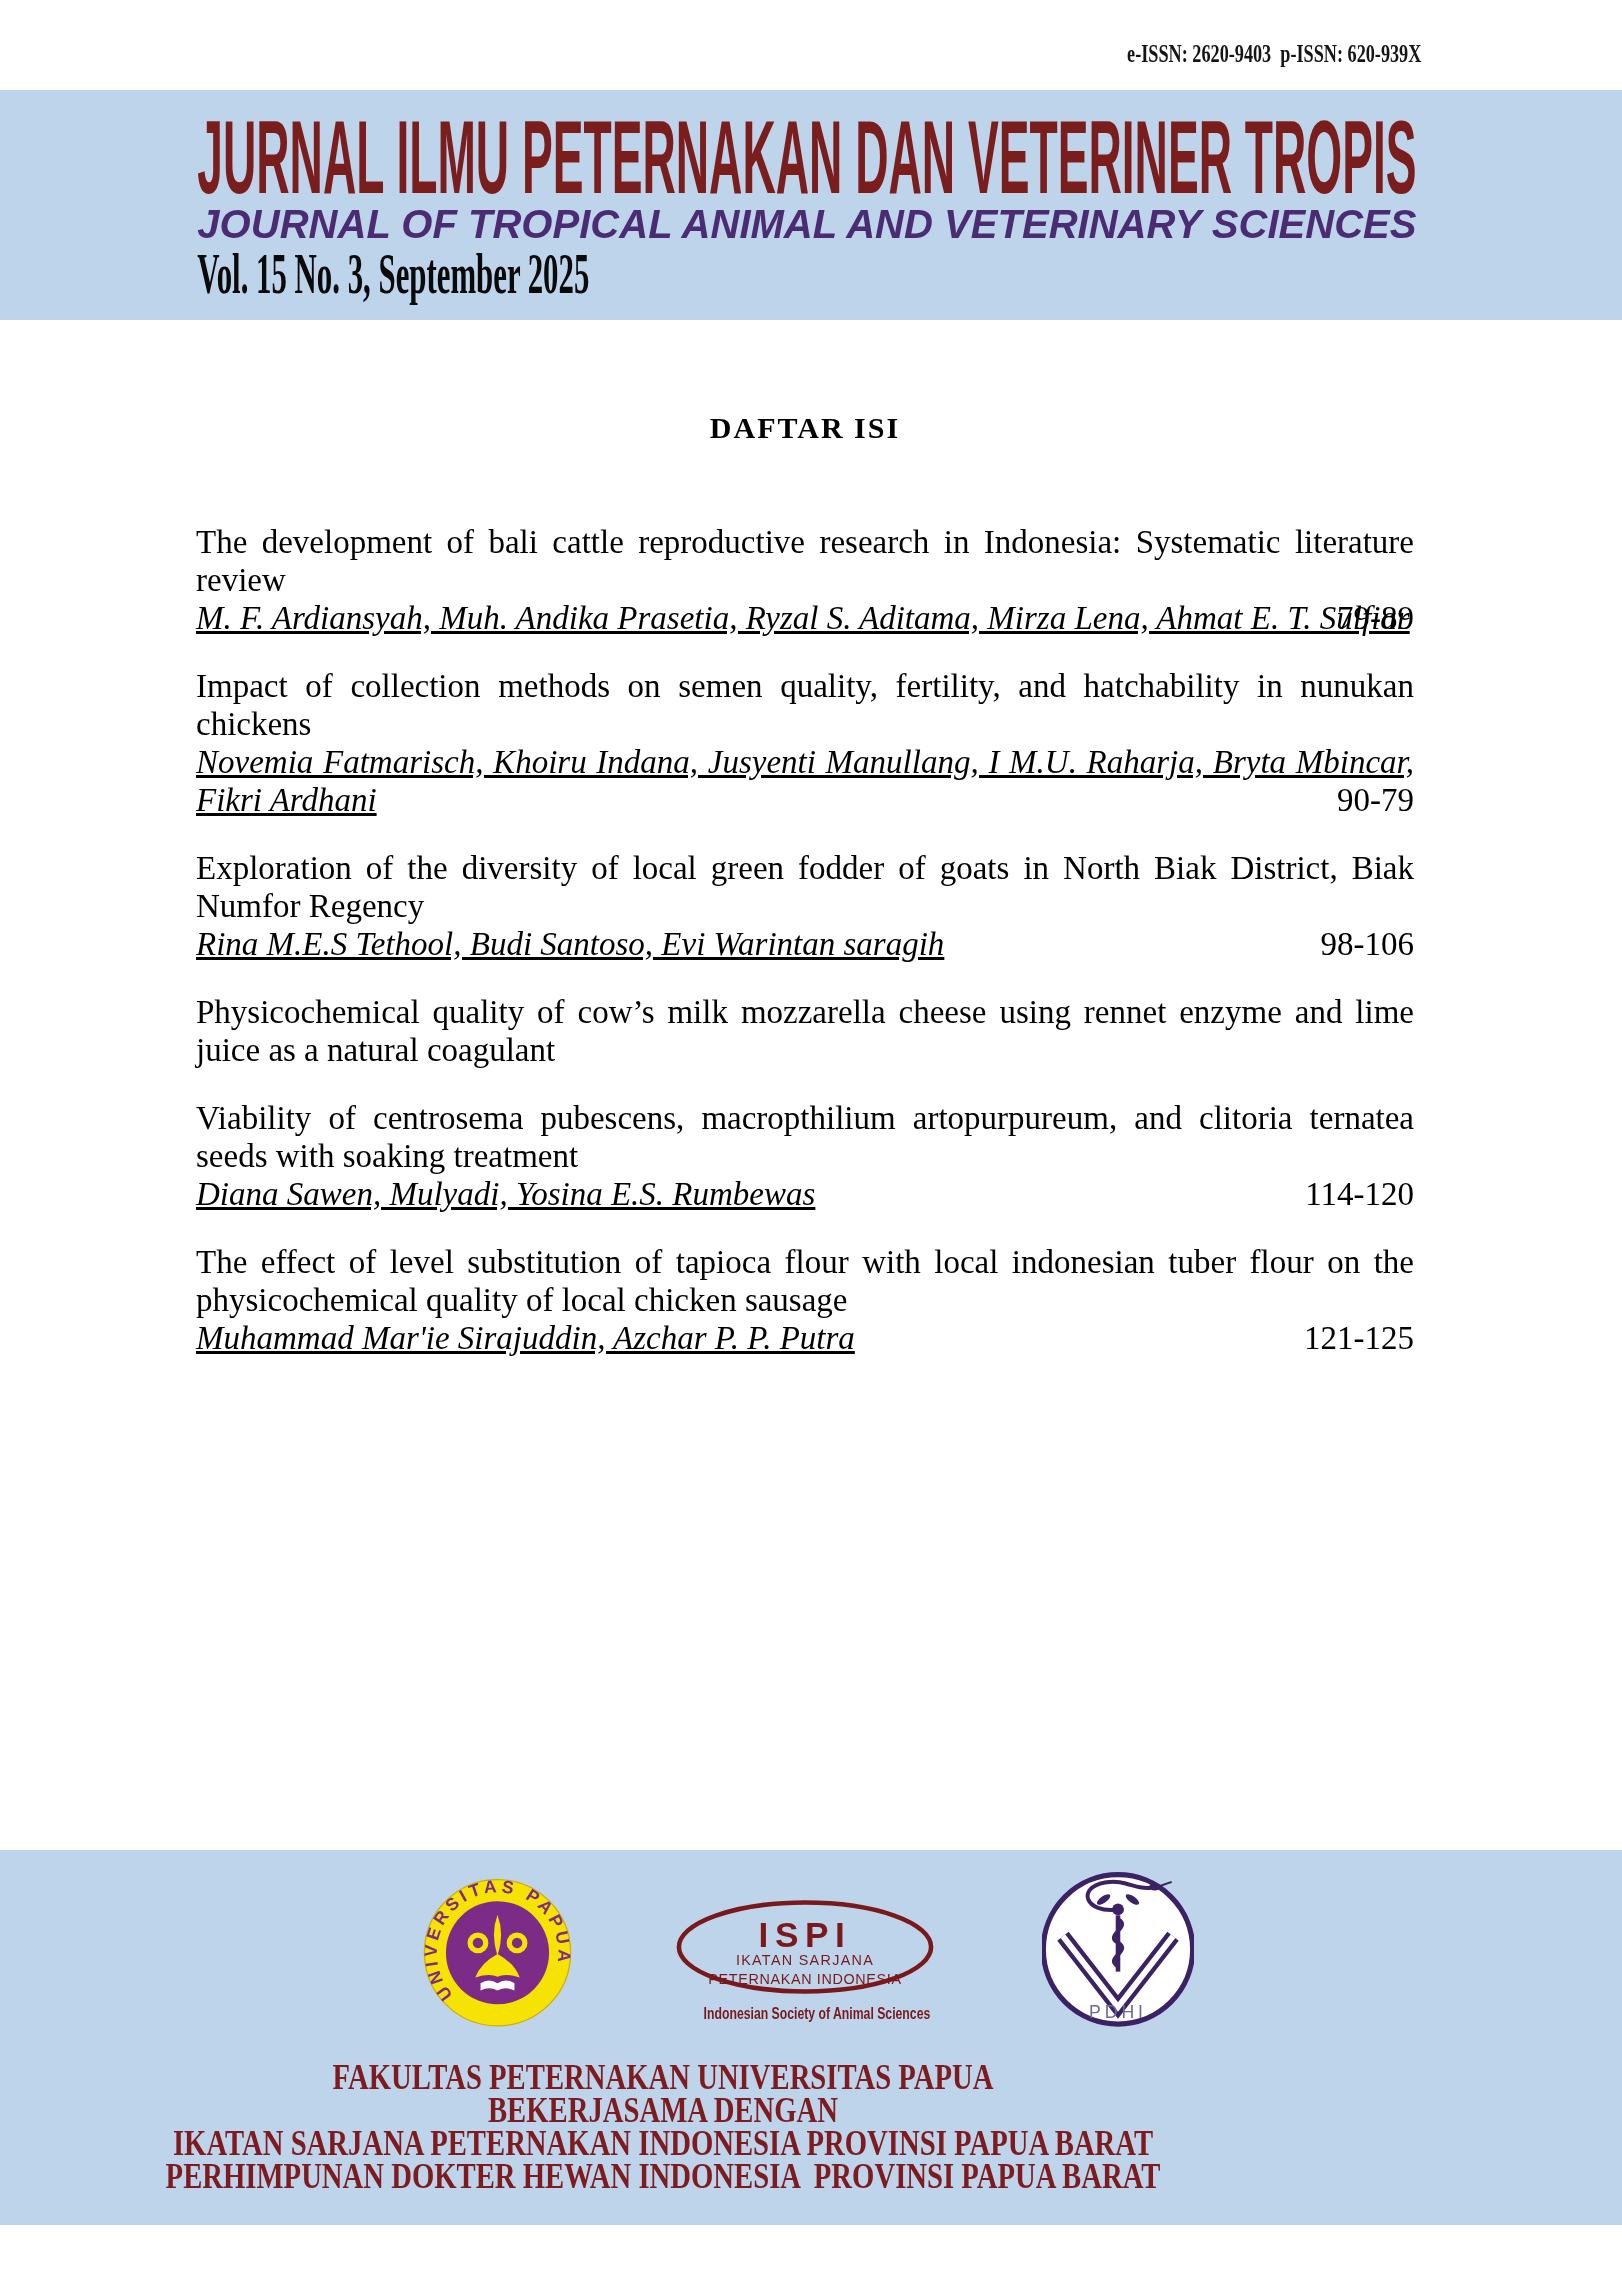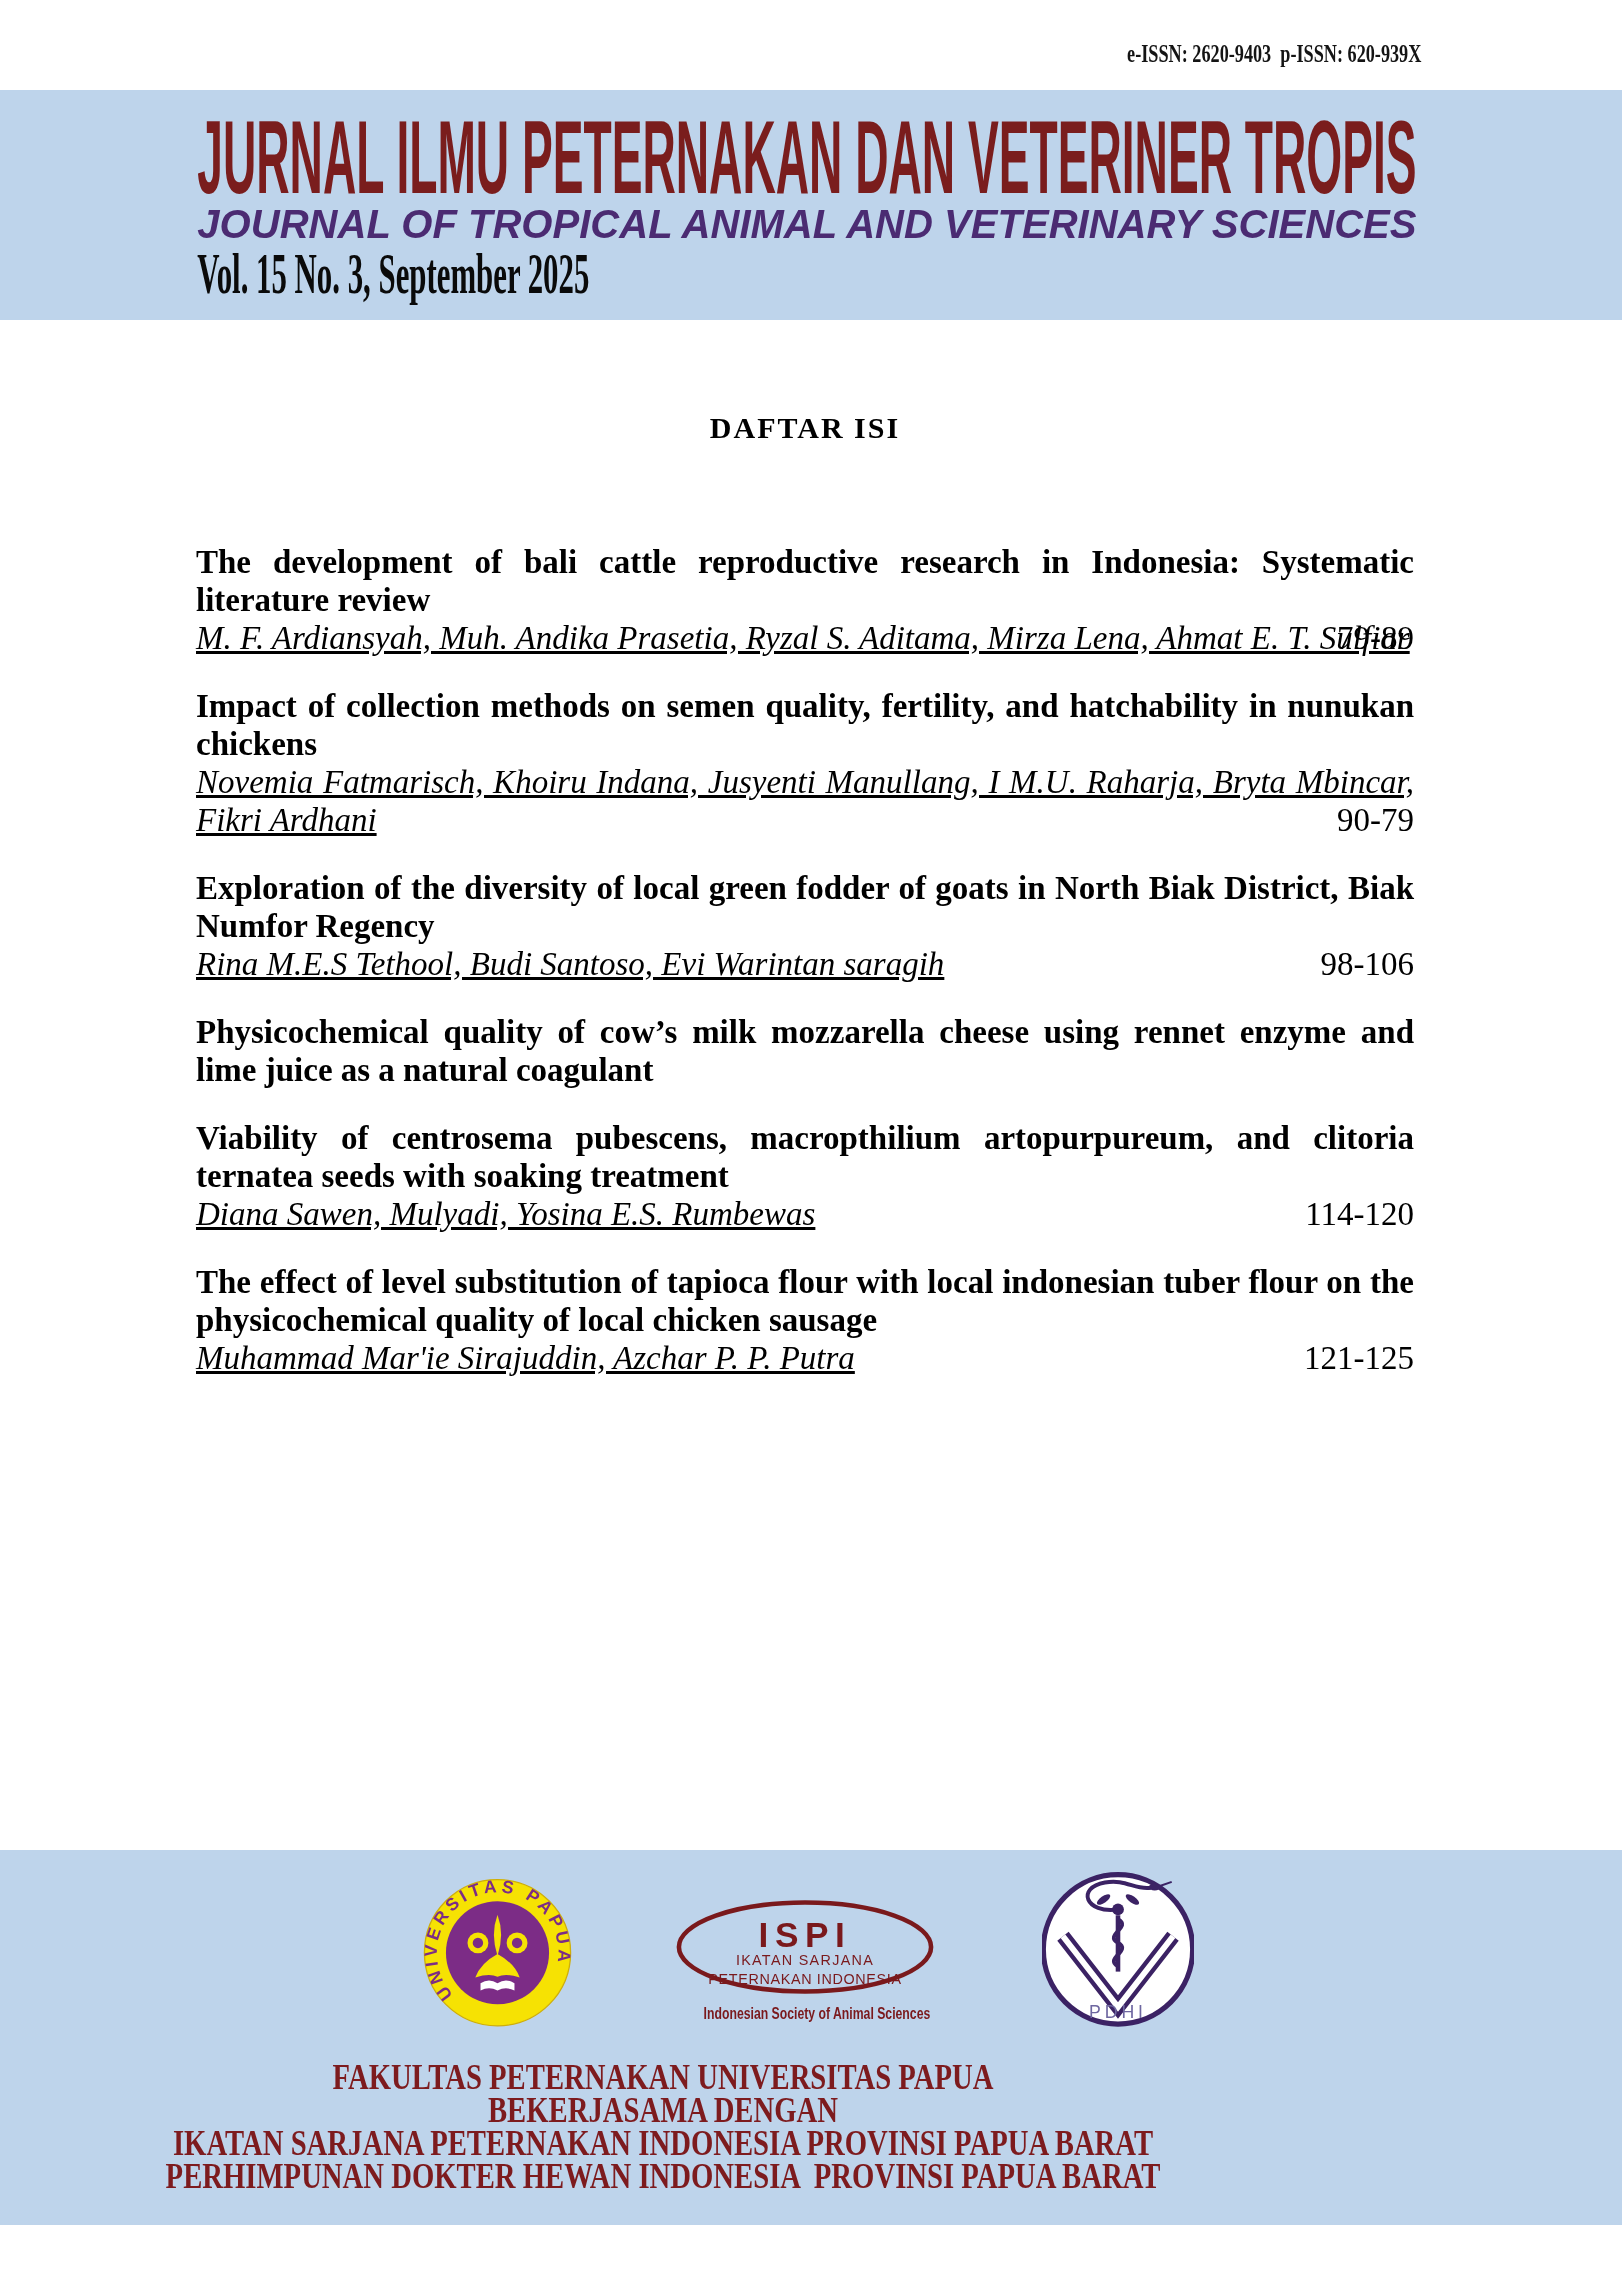--- a/index.html
+++ b/index.html
@@ -12,21 +12,21 @@
   .band{position:absolute;left:0;width:1623px;background:#bed4eb;}
   .band-top{top:90px;height:230px;padding-left:41px;}
   .band-bottom{top:1850px;height:375px;}
   svg.masthead{position:absolute;left:0;top:0;}
   
   .daftar{position:absolute;left:196px;top:411px;width:1218px;text-align:center;
           font-weight:bold;font-size:30px;letter-spacing:2px;}
   
   .toc{position:absolute;left:196px;top:523px;width:1218px;font-size:33px;line-height:38px;}
   .entry{margin-bottom:30px;}
-  .entry-title{font-weight:bold;text-align:justify;text-justify:inter-word;margin-top:20px;}
+  .entry-title{font-weight:normal;text-align:justify;text-justify:inter-word;}
   .entry-meta{position:relative;text-decoration:underline;}
   .entry-authors{font-style:italic;text-align:justify;width:100%;}
   .entry-pages{position:absolute;right:0;bottom:0;white-space:nowrap;font-style:normal;}
   
   .logo{position:absolute;}
   .ispi-wrap{position:absolute;left:675px;top:1899px;width:260px;}
   .ispi-caption{margin-top:7.9px;width:260px;text-align:center;
                 font-family:"Liberation Sans",sans-serif;font-weight:bold;font-size:15.7px;
                 color:#7a191c;transform:scaleX(.78);transform-origin:50% 50%;white-space:nowrap;}
   

